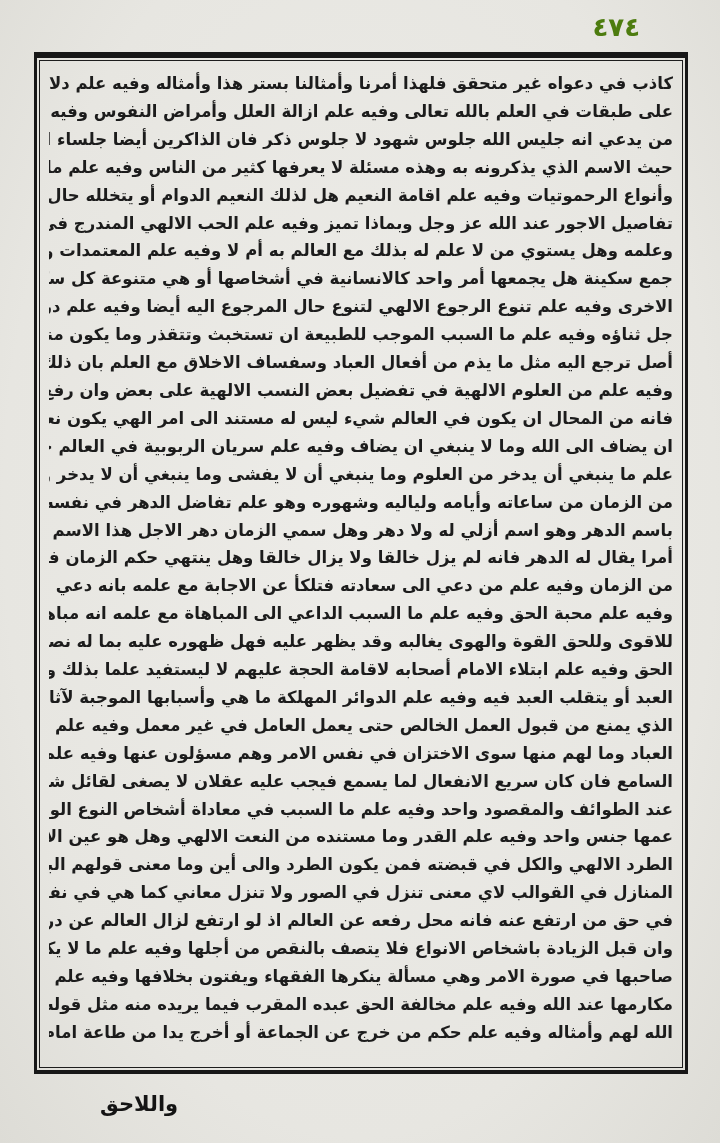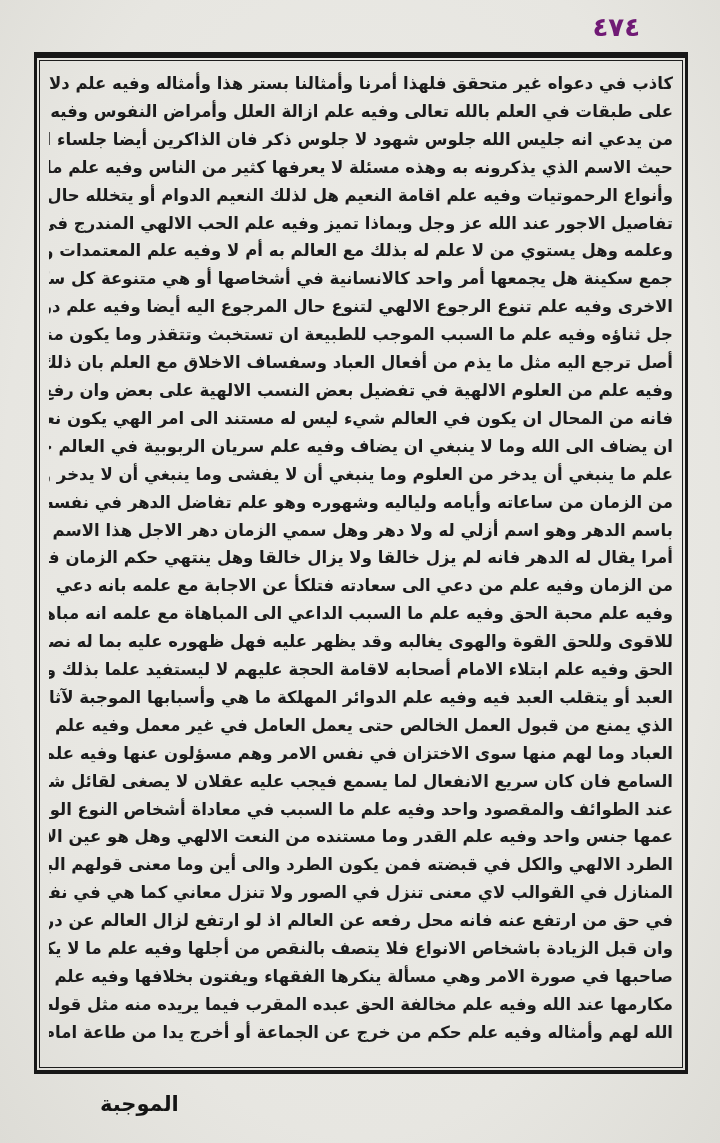--- a/index.html
+++ b/index.html
@@ -7,21 +7,21 @@
     width:720px;height:1143px;position:relative;overflow:hidden;
     background:#e9e8e4;
     background-image:radial-gradient(ellipse at 50% 45%, #edecE8 0%, #e7e6e1 70%, #dddcd6 100%);
     font-family:"DejaVu Sans", sans-serif;
     color:#1b1b1b;
     -webkit-font-smoothing:antialiased;
   }
   .page-number{
     position:absolute;top:12px;right:80px;
     font-size:26px;font-weight:bold;letter-spacing:1px;
-    color:#701a75;
+    color:#4d7c0f;
     margin-left:36px;
   }
   .frame{
     position:absolute;left:34px;top:52px;width:654px;height:1022px;
     border:3px solid #171717;border-top-width:6px;border-bottom-width:4px;
     background:transparent;
     box-sizing:border-box;
   }
   .frame-inner{
     position:absolute;left:2px;top:2px;right:2px;bottom:2px;
@@ -92,13 +92,13 @@
         <div class="text-line">المنازل في القوالب لاي معنى تنزل في الصور ولا تنزل معاني كما هي في نفس الامر  وفيه علم أسباب رفع الحرج</div>
         <div class="text-line">في حق من ارتفع عنه فانه محل رفعه عن العالم اذ لو ارتفع لزال العالم عن درجة الكمال  وهو كامل بالمرتبة</div>
         <div class="text-line">وان قبل الزيادة باشخاص الانواع فلا يتصف بالنقص من أجلها وفيه علم ما لا يكفر من الايمان المعقودة اذا حنث</div>
         <div class="text-line">صاحبها في صورة الامر وهي مسألة ينكرها الفقهاء ويفتون بخلافها وفيه علم ما يعد من مذام الاخلاق وهو من</div>
         <div class="text-line">مكارمها عند الله وفيه علم مخالفة الحق عبده المقرب فيما يريده منه مثل قوله تعالى ان تستغفر لهم سبعين مرة فلن يغفر</div>
         <div class="text-line">الله لهم وأمثاله وفيه علم حكم من خرج عن الجماعة أو أخرج يدا من طاعة امام بعد عقد بيعته وثبوتها وفيه علم السابق</div>
       </div>
   </div>
 </div>
 
-<div class="catchword">الموجبة</div>
+<div class="catchword">واللاحق</div>
 
 </body></html>

